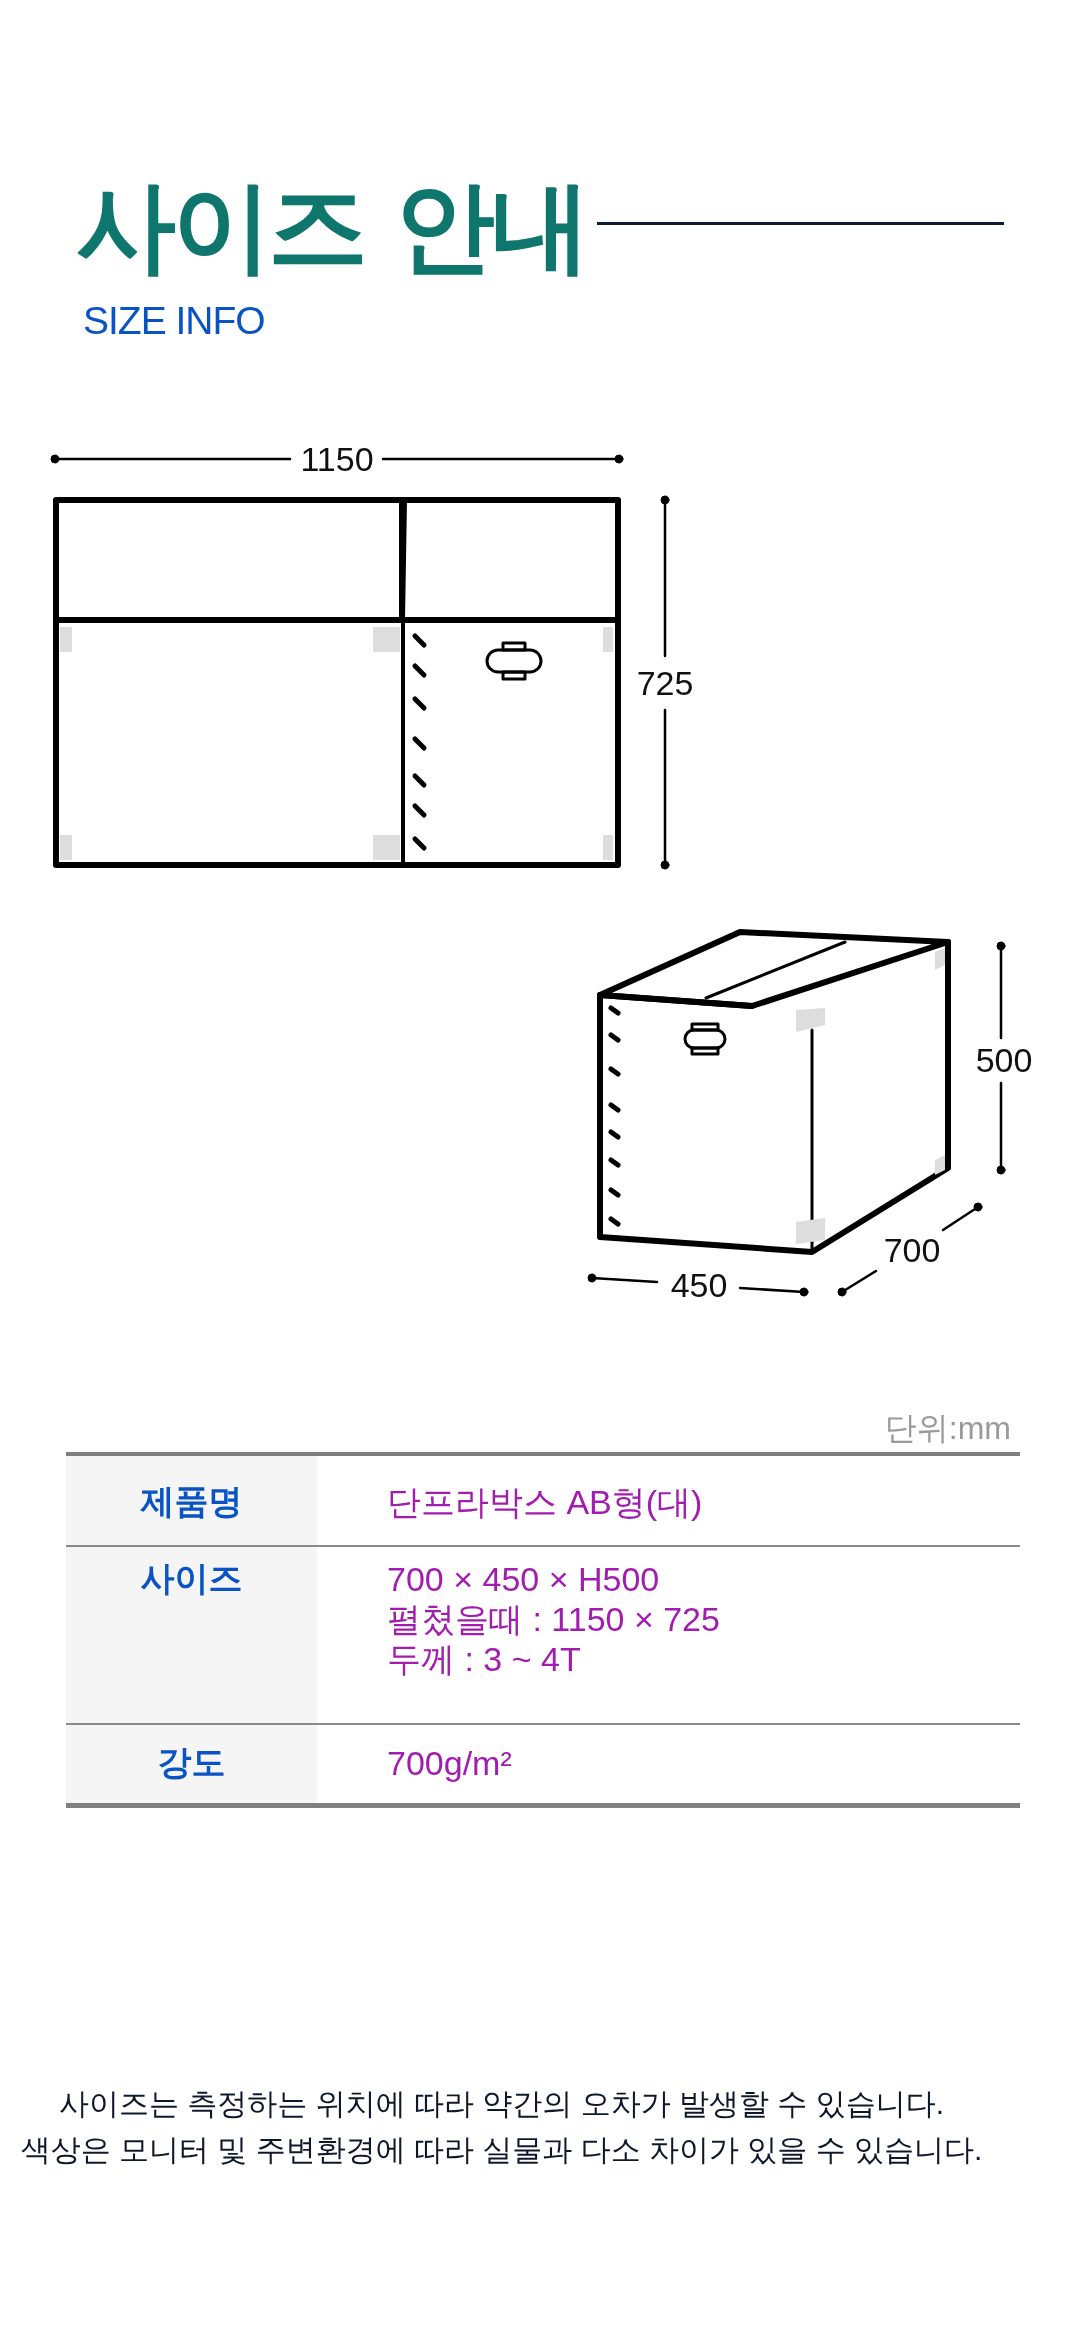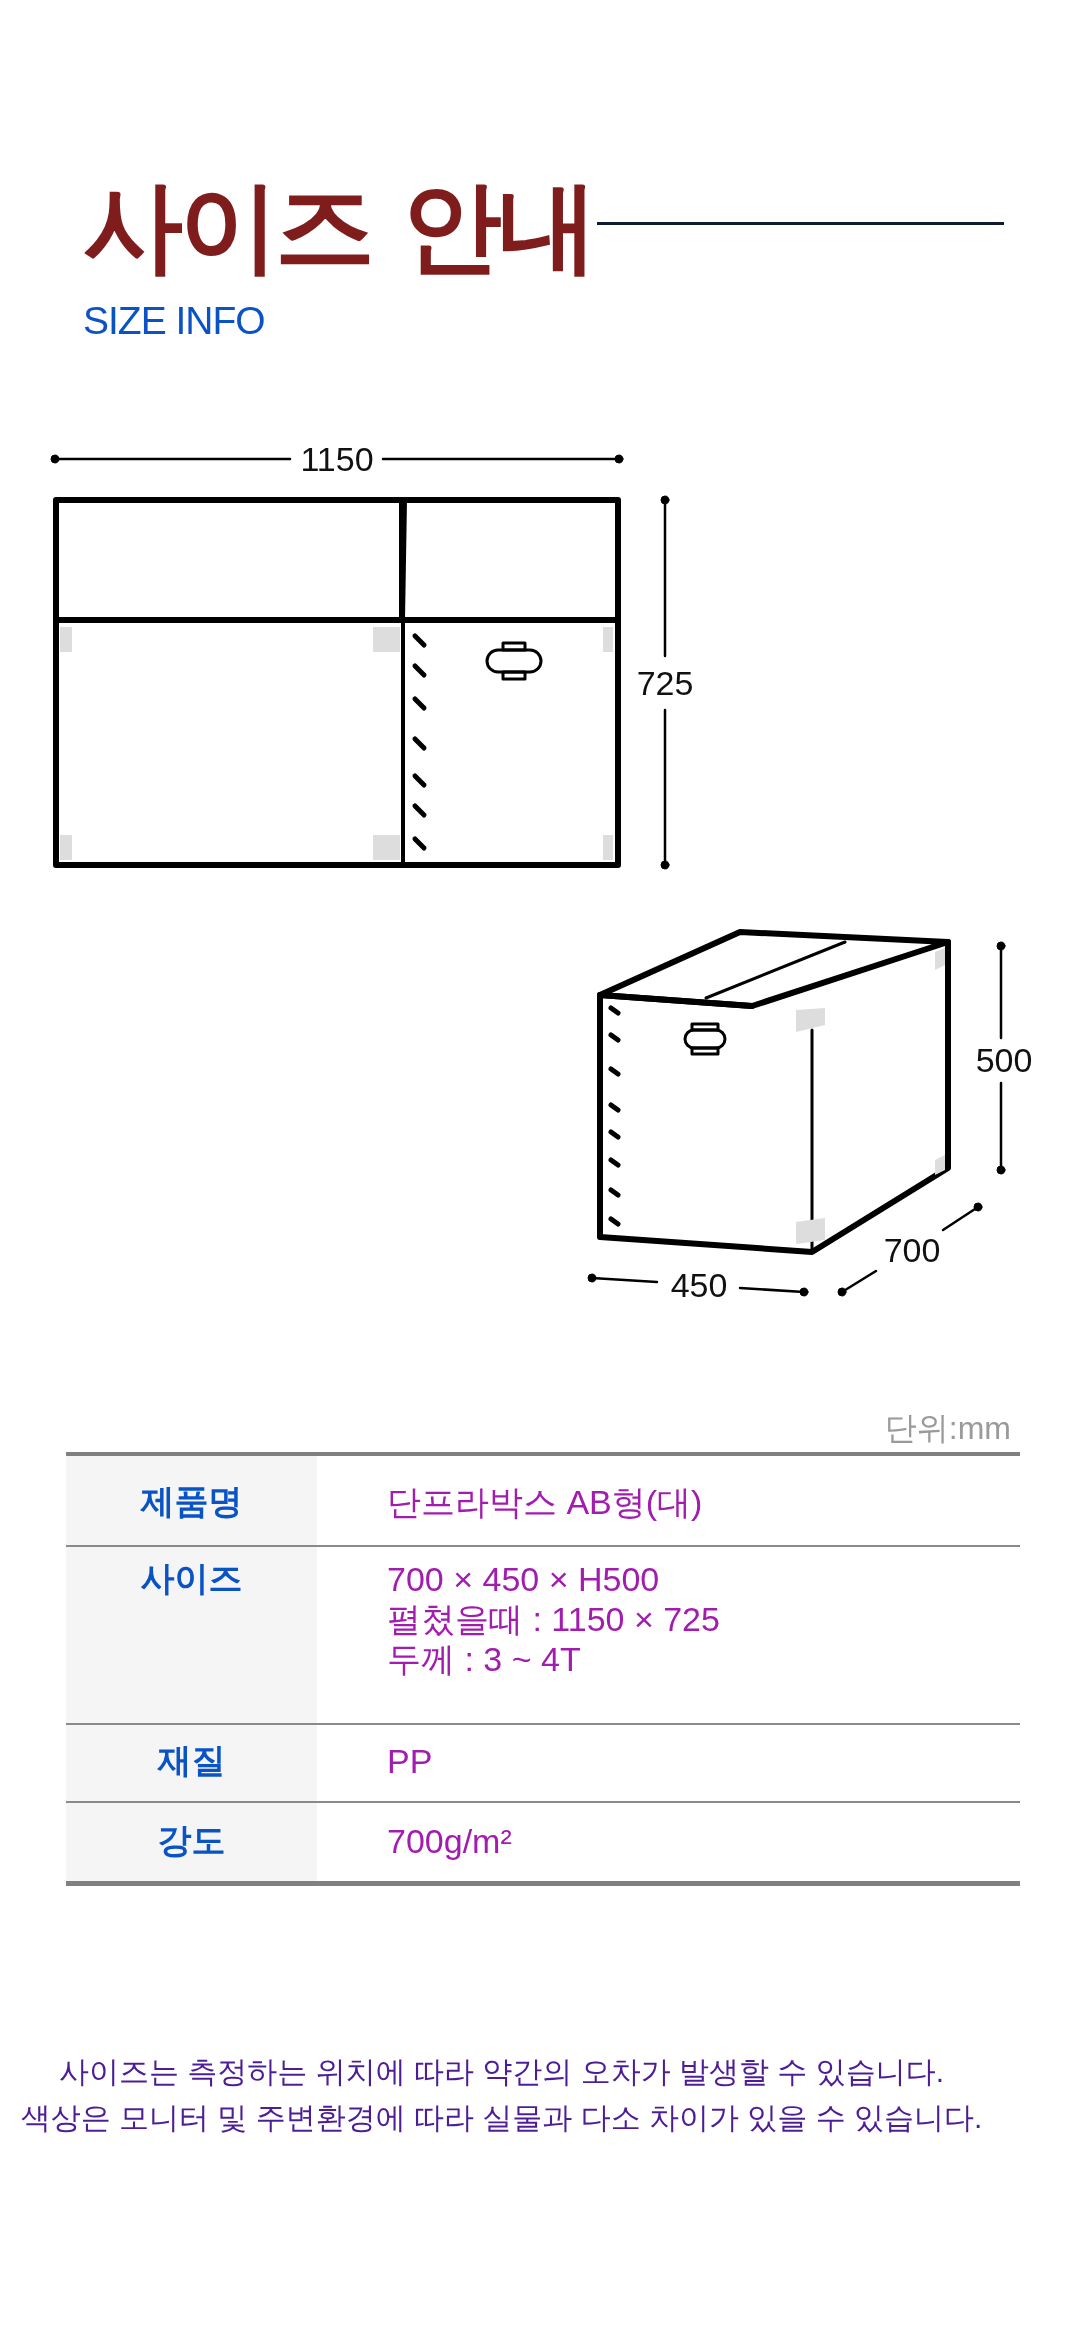--- a/index.html
+++ b/index.html
@@ -1,29 +1,29 @@
 <!DOCTYPE html>
 <html><head>
 <meta charset="utf-8">
 <style>
   html, body { margin:0; padding:0; background:#ffffff; }
   body { width:1080px; height:2340px; position:relative; overflow:hidden; font-family:"Liberation Sans", "DejaVu Sans", sans-serif; }
   .abs { position:absolute; }
-  .title { left:83px; top:172px; font-size:100px; font-weight:bold; color:#7f1d1d; letter-spacing:-4px; line-height:110px; font-family:"DejaVu Sans", sans-serif;text-align:center; }
+  .title { left:76px; top:172px; font-size:100px; font-weight:bold; color:#0f766e; letter-spacing:-4px; line-height:110px; font-family:"DejaVu Sans", sans-serif;text-align:center; }
   .title-line { left:597px; top:222px; width:407px; height:3px; background:#0d1b33; }
   .subtitle { left:83px; top:298px; font-size:39px; color:#0a53c5; letter-spacing:-1px; line-height:46px; }
   svg.diagram { position:absolute; left:0; top:430px; }
   .dimlabel { font-family:"Liberation Sans", sans-serif; font-size:34px; fill:#111; }
   .unit { right:69px; top:1408px; font-size:32px; color:#9a9a9a; line-height:40px; }
   table.spec { position:absolute; left:66px; top:1452px; width:954px; border-collapse:collapse; border-top:4px solid #808080; border-bottom:5px solid #808080; }
   table.spec td { border-bottom:2px solid #8a8a8a; vertical-align:top; font-size:34px; line-height:40px; }
   table.spec tr:last-child td { border-bottom:none; }
   td.lbl { width:249px; background:#f5f5f5; color:#0a53c5; font-weight:bold; text-align:center; font-family:Liberation Serif, serif; font-size:31px; }
   td.val { padding-left:70px; color:#a21caf; }
-  .note { left:0; width:1003px; text-align:center; font-size:30px; color:#4c1d95; line-height:46px; }
+  .note { left:0; width:1003px; text-align:center; font-size:30px; color:#0f172a; line-height:46px;margin-top:32px; }
 </style>
 </head>
 <body>
 
 <div class="abs title">사이즈 안내</div>
 <div class="abs title-line"></div>
 <div class="abs subtitle">SIZE INFO</div>
 
 <svg class="diagram" width="1080" height="900" viewBox="0 430 1080 900">
 
@@ -122,26 +122,20 @@
         </td>
   </tr>
   <tr style="height:178px">
     <td class="lbl" style="padding-top:12px">사이즈</td>
     <td class="val" style="padding-top:12px">
       <div>700 × 450 × H500</div>
       <div>펼쳤을때 : 1150 × 725</div>
       <div>두께 : 3 ~ 4T</div>
     </td>
   </tr>
-  <tr style="height:78px">
-    <td class="lbl" style="padding-top:16px">재질</td>
-    <td class="val" style="padding-top:16px">
-          <div>PP</div>
-        </td>
-  </tr>
   <tr style="height:81px">
     <td class="lbl" style="padding-top:18px">강도</td>
     <td class="val" style="padding-top:18px">
           <div>700g/m²</div>
         </td>
   </tr>
 </tbody>
   </table>
 
 <div class="abs note" style="top:2049px">사이즈는 측정하는 위치에 따라 약간의 오차가 발생할 수 있습니다.</div>

